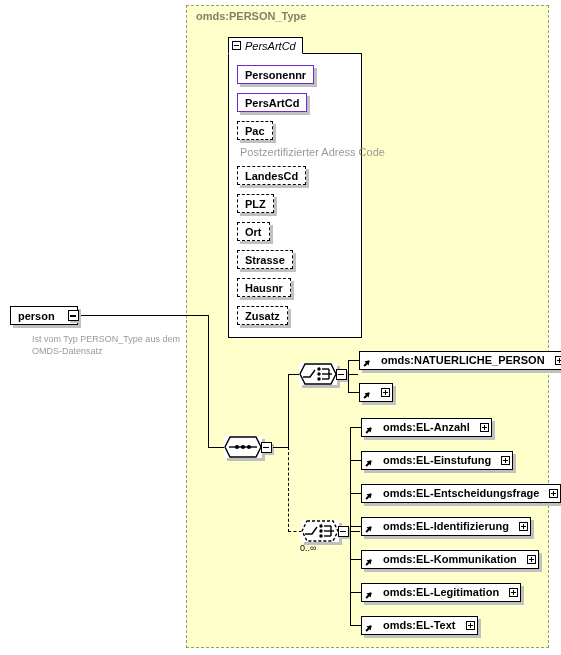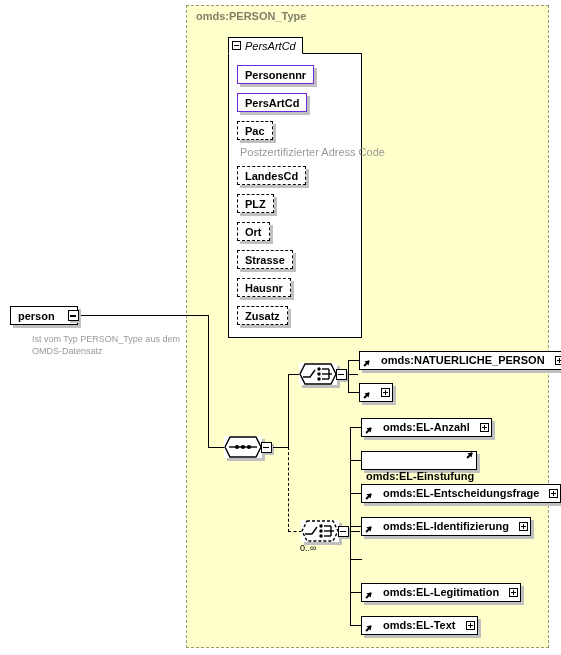--- a/index.html
+++ b/index.html
@@ -374,35 +374,40 @@
   <div class="ln h abs" style="left:350px; top:526px; width:12px;"></div>
   <div class="ln h abs" style="left:350px; top:559px; width:12px;"></div>
   <div class="ln h abs" style="left:350px; top:592px; width:12px;"></div>
   <div class="ln h abs" style="left:350px; top:625px; width:12px;"></div>
 
   <div class="abs elem-box" style="left:361px; top:418px;">
     <span class="refarrow"></span>
     <span class="elem-label">omds:EL-Anzahl</span>
     <span class="tgl plus"></span>
   </div>
-  <div class="abs elem-box" style="left:361px; top:451px;flex-direction:column;">
+  <div class="abs elem-box" style="left:361px; top:451px;">
     <span class="refarrow"></span>
     <span class="elem-label">omds:EL-Einstufung</span>
     <span class="tgl plus"></span>
   </div>
   <div class="abs elem-box" style="left:361px; top:484px;">
     <span class="refarrow"></span>
     <span class="elem-label">omds:EL-Entscheidungsfrage</span>
     <span class="tgl plus"></span>
   </div>
   <div class="abs elem-box" style="left:361px; top:517px;">
     <span class="refarrow"></span>
     <span class="elem-label">omds:EL-Identifizierung</span>
     <span class="tgl plus"></span>
   </div>
+  <div class="abs elem-box" style="left:361px; top:550px;">
+    <span class="refarrow"></span>
+    <span class="elem-label">omds:EL-Kommunikation</span>
+    <span class="tgl plus"></span>
+  </div>
   <div class="abs elem-box" style="left:361px; top:583px;">
     <span class="refarrow"></span>
     <span class="elem-label">omds:EL-Legitimation</span>
     <span class="tgl plus"></span>
   </div>
   <div class="abs elem-box" style="left:361px; top:616px;">
     <span class="refarrow"></span>
     <span class="elem-label">omds:EL-Text</span>
     <span class="tgl plus"></span>
   </div>

